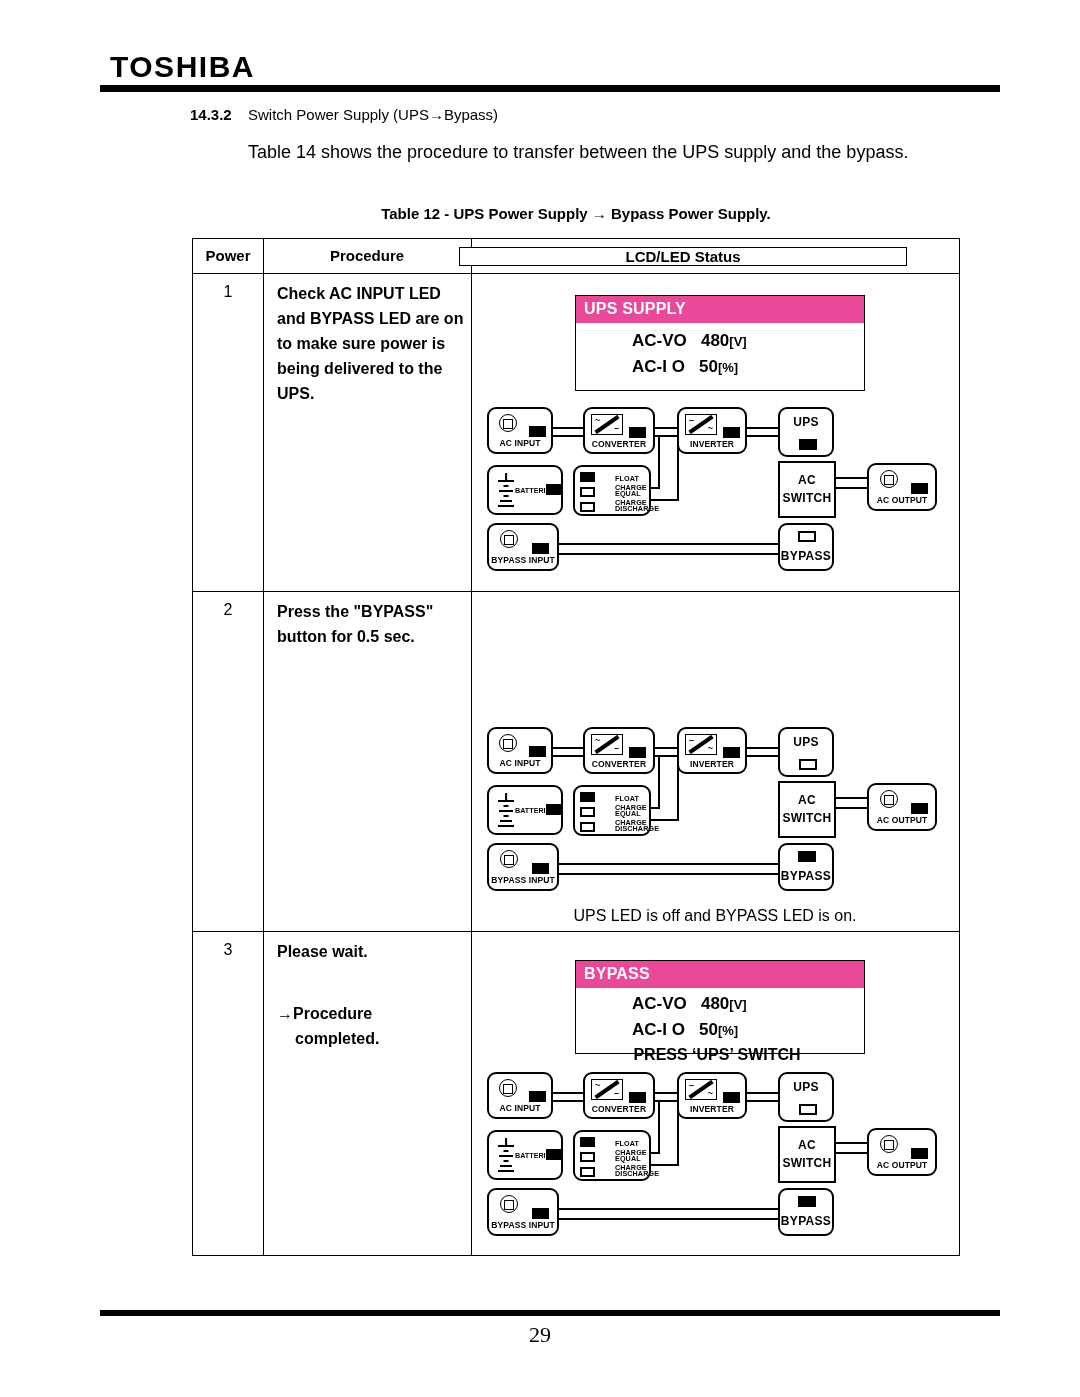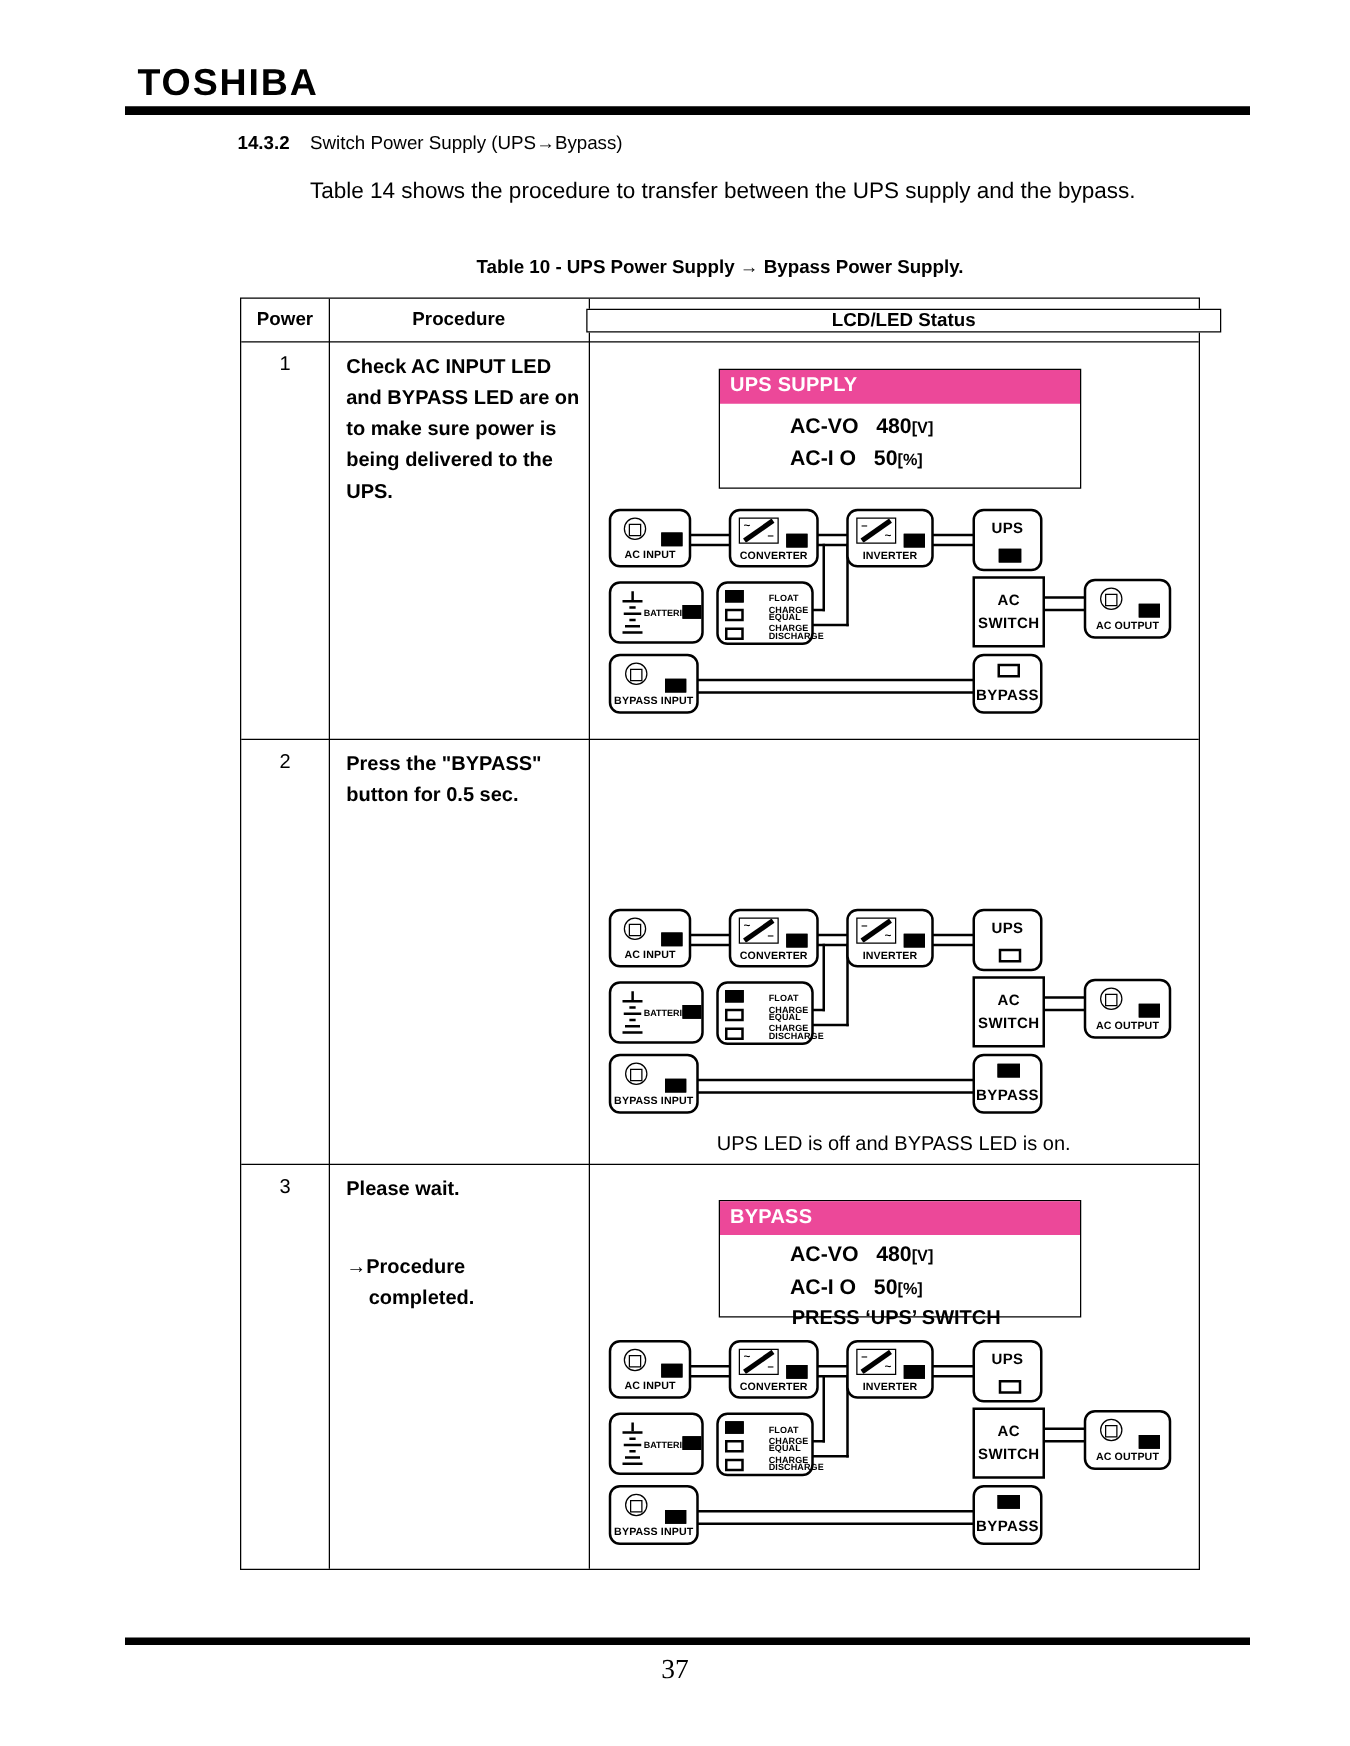--- a/index.html
+++ b/index.html
@@ -49,21 +49,21 @@
   .vline.c1{left:70px;}
   .vline.c2{left:278px;}
   .hline{position:absolute;left:0;right:0;height:1.4px;background:#000;}
   .hline.h0{top:34px;}
   .hline.h1{top:352px;}
   .hline.h2{top:692px;}
 
   .th{position:absolute;font-size:15px;font-weight:bold;text-align:center;top:8px;}
   .th.step{left:0;width:70px;}
   .th.proc{left:70px;width:208px;}
-  .th.lcd{left:276px;width:508px;}
+  .th.lcd{left:266px;width:448px;}
 
   .step-num{position:absolute;left:0;width:70px;text-align:center;font-size:16px;}
   .proc-text{position:absolute;left:84px;width:190px;font-size:16px;line-height:25px;font-weight:bold;}
   .note{
     position:absolute;left:278px;width:488px;text-align:center;font-size:16px;
   }
   
   .lcd{
     position:absolute;border:1.6px solid #000;background:#fff;box-sizing:border-box;
   }
@@ -125,21 +125,21 @@
 </style>
 </head>
 <body>
 
 <div class="brand">TOSHIBA</div>
 <div class="header-rule"></div>
 
 <div class="sec-no">14.3.2</div>
 <div class="sec-title">Switch Power Supply (UPS→Bypass)</div>
 <div class="para">Table 14 shows the procedure to transfer between the UPS supply and the bypass.</div>
-<div class="tbl-caption">Table 10 - UPS Power Supply → Bypass Power Supply.</div>
+<div class="tbl-caption">Table 12 - UPS Power Supply → Bypass Power Supply.</div>
 
 <div class="table">
   <div class="vline c1"></div>
   <div class="vline c2"></div>
   <div class="hline h0"></div>
   <div class="hline h1"></div>
   <div class="hline h2"></div>
 
   <div class="th step">Power</div>
   <div class="th proc">Procedure</div>
@@ -458,13 +458,13 @@
         <div class="bx-label" style="bottom:4px;">BYPASS INPUT</div>
       </div>
       <div class="bx" style="left:297px;top:122px;width:56px;height:48px;">
         <div class="led on" style="left:18px;top:6px;width:18px;height:11px;"></div>
         <div class="bx-label big" style="top:24px;">BYPASS</div>
       </div>
     </div>
 </div>
 
 <div class="footer-rule"></div>
-<div class="page-num">37</div>
+<div class="page-num">29</div>
 
 </body></html>

